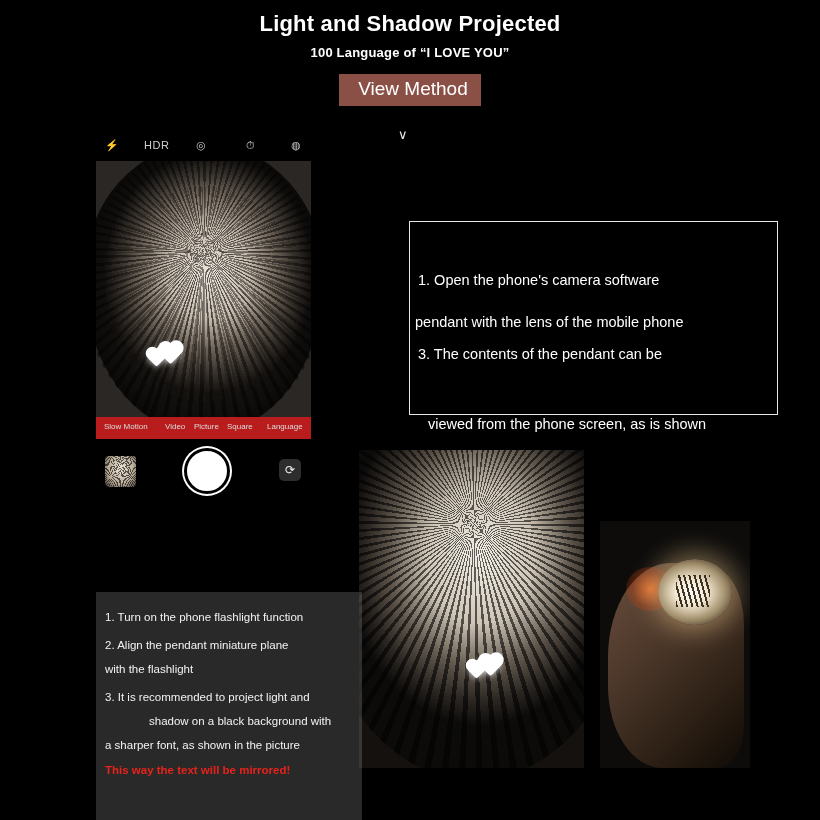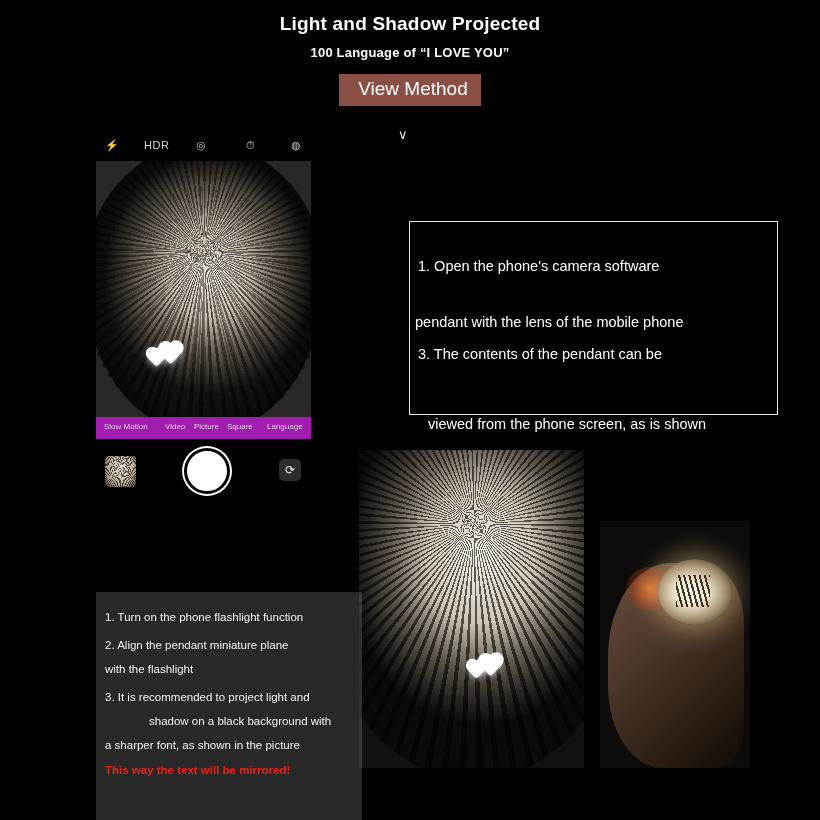--- a/index.html
+++ b/index.html
@@ -18,21 +18,21 @@
 
   
   .header {
     position: absolute;
     top: 10px;
     left: 0;
     width: 820px;
     text-align: center;
   }
   .header .line1 {
-    font-size: 19px;
+    font-size: 22px;
     font-weight: bold;
     letter-spacing: 0.2px;
     line-height: 28px;
   }
   .header .line2 {
     font-size: 13px;
     font-weight: bold;
     letter-spacing: 0.2px;
     line-height: 30px;
   }
@@ -155,21 +155,21 @@
   .heart::after  { left: 6.5px; top: 0; }
   .heart.a { left: 6px;  top: 8px; }
   .heart.b { left: 19px; top: 3px; width: 15px; height: 15px; }
   .heart.b::before, .heart.b::after { width: 15px; height: 15px; }
   .heart.b::before { top: -7.5px; }
   .heart.b::after { left: 7.5px; }
 
   .modes {
     position: relative;
     height: 22px;
-    background: #a21caf;
+    background: #b91c1c;
     text-decoration: underline;
   }
   .modes .m {
     position: absolute;
     top: 5px;
     font-size: 8px;
     color: #dcdcdc;
     white-space: nowrap;
   }
   .m1 { left: 8px; }
@@ -248,21 +248,21 @@
     box-sizing: border-box;
   }
   .instr-box .step {
     position: absolute;
     left: 8px;
     font-size: 14.5px;
     line-height: 21px;
     color: #fff;
     white-space: nowrap;
   }
-  .instr-box .s1 { top: 34px; text-align: right; }
+  .instr-box .s1 { top: 48px; text-align: right; }
   .instr-box .s2 { top: 68px; }
   .instr-box .s2b { top: 90px; left: 5px; }
   .instr-box .s3 { top: 122px; }
   .instr-box .s3b { top: 144px; left: 18px; margin-top: 48px; }
 
   
   .panel {
     position: absolute;
     left: 96px;
     top: 592px;

